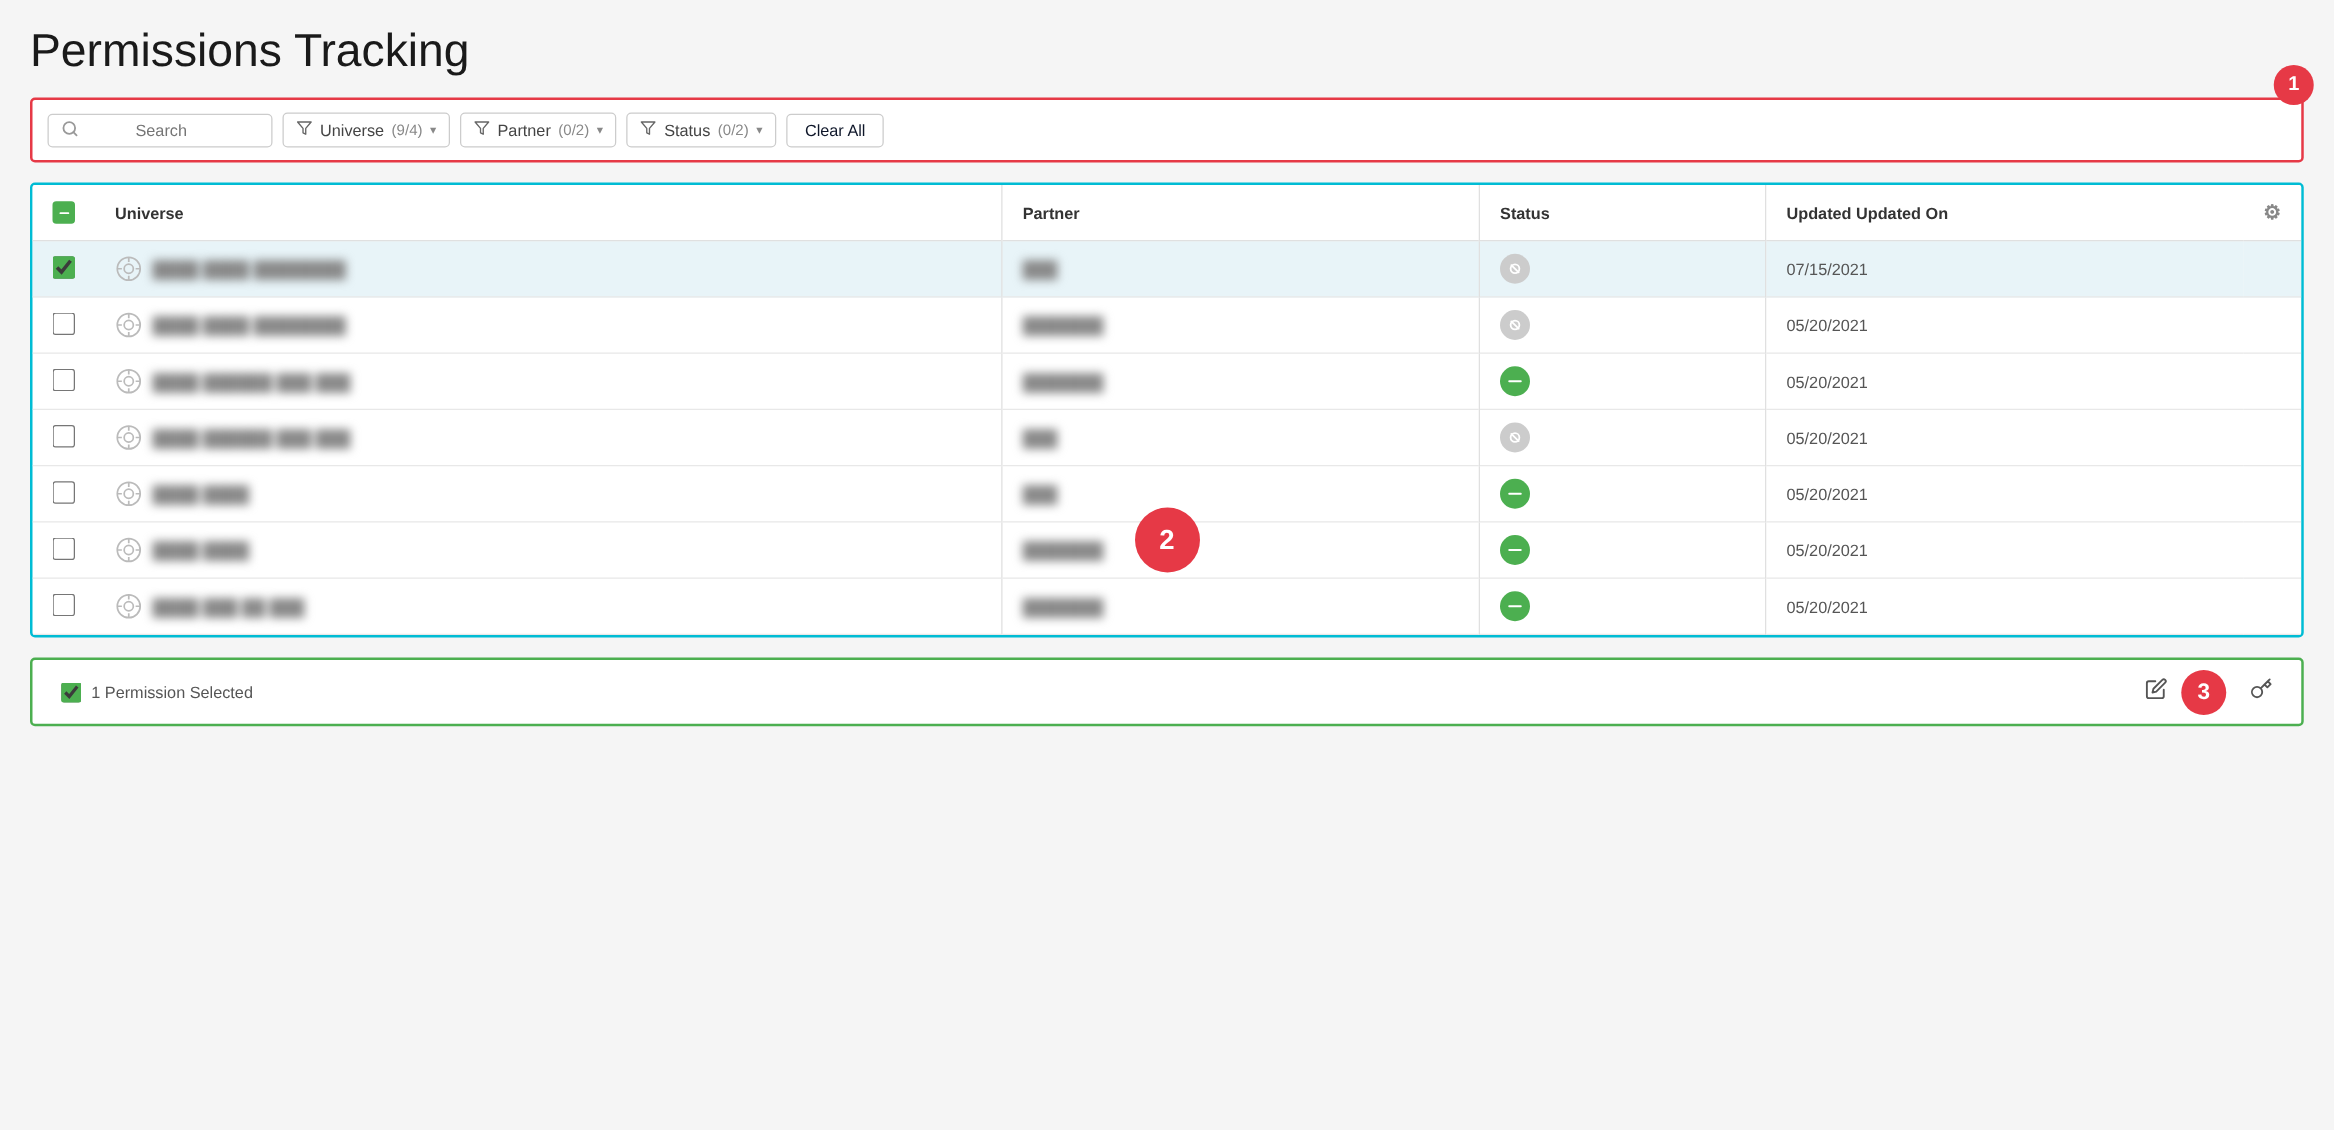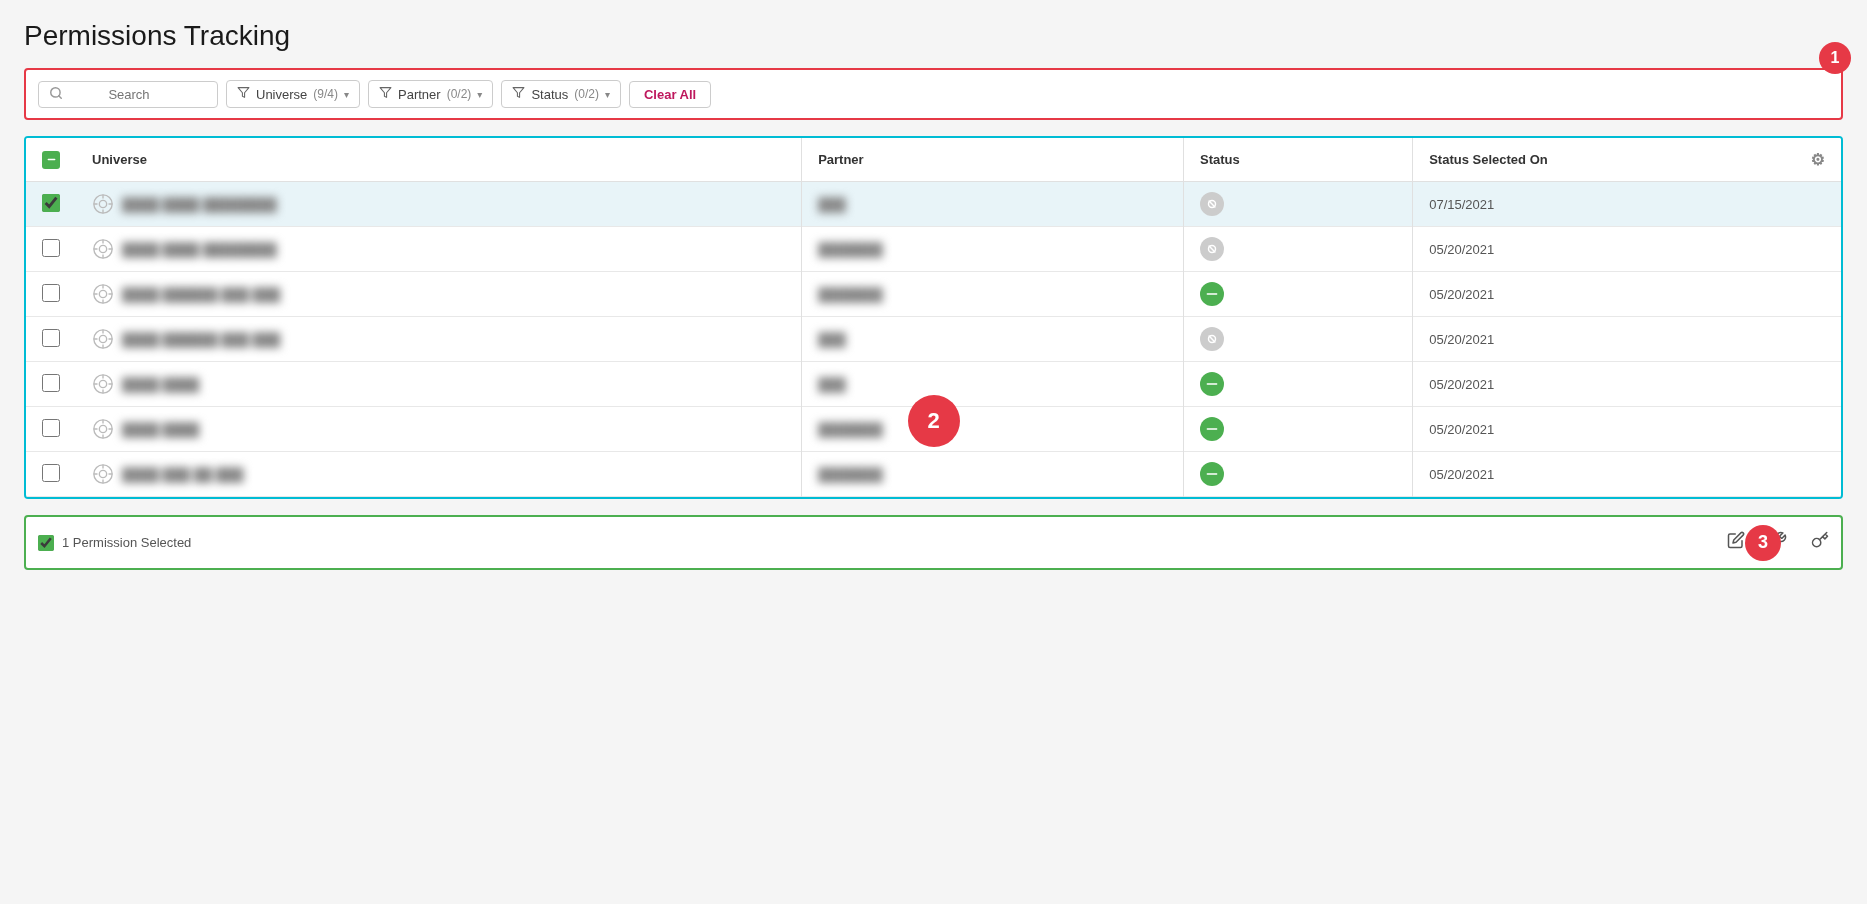--- a/index.html
+++ b/index.html
@@ -5,21 +5,21 @@
     * { box-sizing: border-box; margin: 0; padding: 0; }
     body {
       font-family: -apple-system, BlinkMacSystemFont, 'Segoe UI', sans-serif;
       background: #f5f5f5;
       padding: 20px 24px;
       font-size: 14px;
       color: #333;
     }
 
     .page-title {
-      font-size: 28px;
+      font-size: 37px;
       font-weight: 400;
       color: #1a1a1a;
       margin-bottom: 16px;
     }
 
     
     .filter-bar {
       border: 2px solid #e63946;
       border-radius: 4px;
       padding: 10px 12px;
@@ -85,22 +85,21 @@
       color: #888;
     }
 
     .clear-all-btn {
       border: 1px solid #ccc;
       border-radius: 4px;
       padding: 5px 14px;
       cursor: pointer;
       background: #fff;
       font-size: 13px;
-      color: #be185d;
-      font-weight: bold;
+      color: #0f172a;
     }
 
     
     .badge-1 {
       position: absolute;
       top: -28px;
       right: -10px;
       width: 32px;
       height: 32px;
       background: #e63946;
@@ -246,21 +245,21 @@
       color: #888;
       font-size: 16px;
     }
 
     
     .bottom-bar {
       border: 2px solid #4caf50;
       border-radius: 4px;
       background: #fff;
       margin-top: 16px;
-      padding: 14px 12px;
+      padding: 14px 23px;
       display: flex;
       align-items: center;
       gap: 16px;
       position: relative;
     }
 
     .selected-count {
       display: flex;
       align-items: center;
       gap: 8px;
@@ -373,21 +372,21 @@
             <div style="width:18px;height:18px;background:#4caf50;border-radius:3px;display:flex;align-items:center;justify-content:center;">
               <svg width="11" height="11" viewBox="0 0 24 24" fill="none" stroke="#fff" stroke-width="3" stroke-linecap="round" stroke-linejoin="round">
                 <line x1="5" y1="12" x2="19" y2="12"></line>
               </svg>
             </div>
           </div>
         </th>
         <th class="th-universe">Universe</th>
         <th class="th-partner col-sep">Partner</th>
         <th class="th-status col-sep">Status</th>
-        <th class="th-statusupdated col-sep">Status Selected On</th>
+        <th class="th-statusupdated col-sep">Updated Updated On</th>
         <th class="th-settings">
           <span class="settings-gear">⚙</span>
         </th>
       </tr>
     </thead>
     <tbody id="table-body">
     <tr class="selected-row">
           <td><input type="checkbox" class="row-checkbox" checked="" style=""></td>
           <td>
       <div class="universe-cell">

